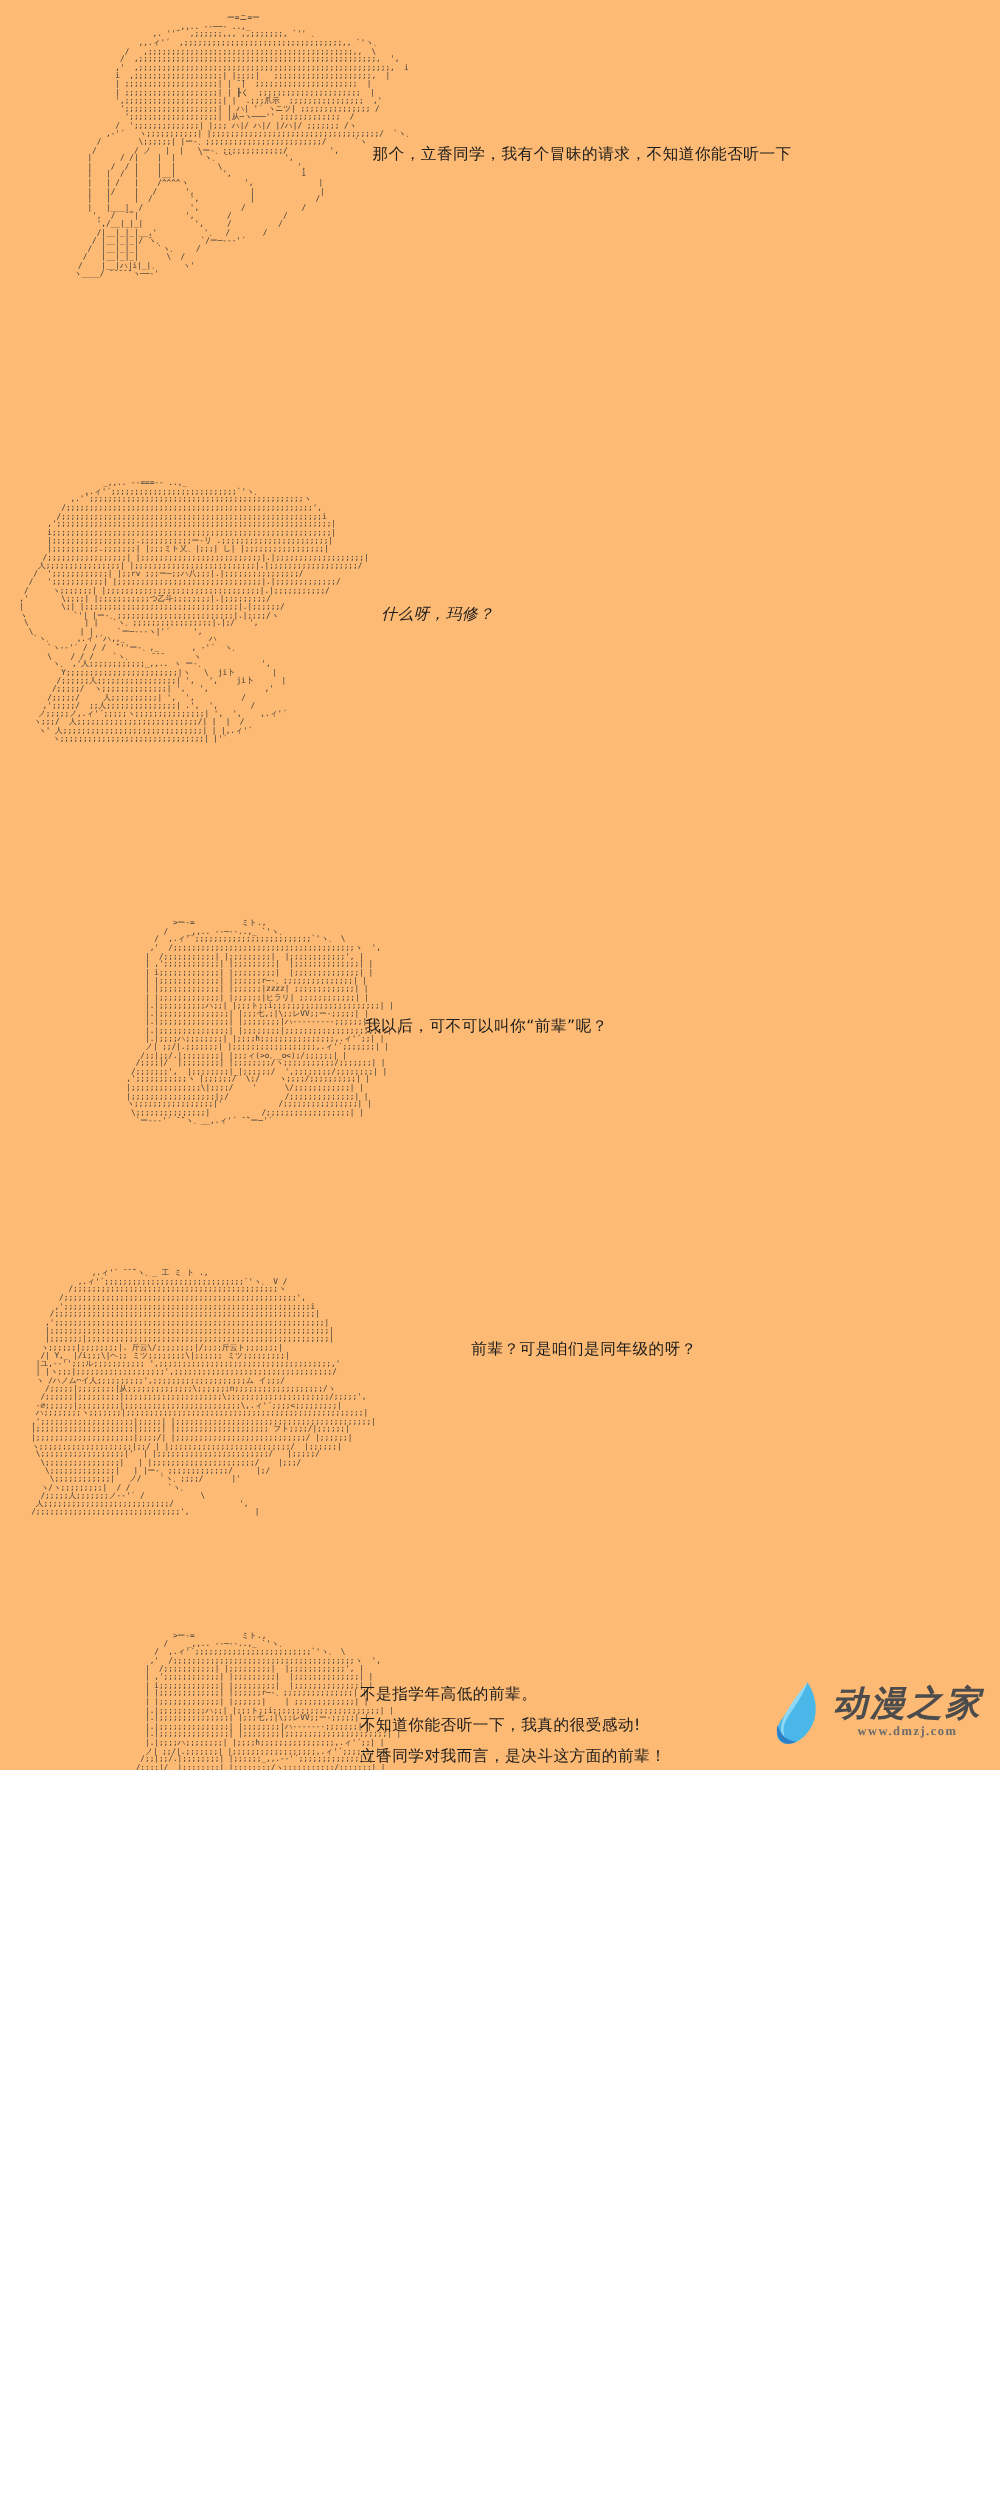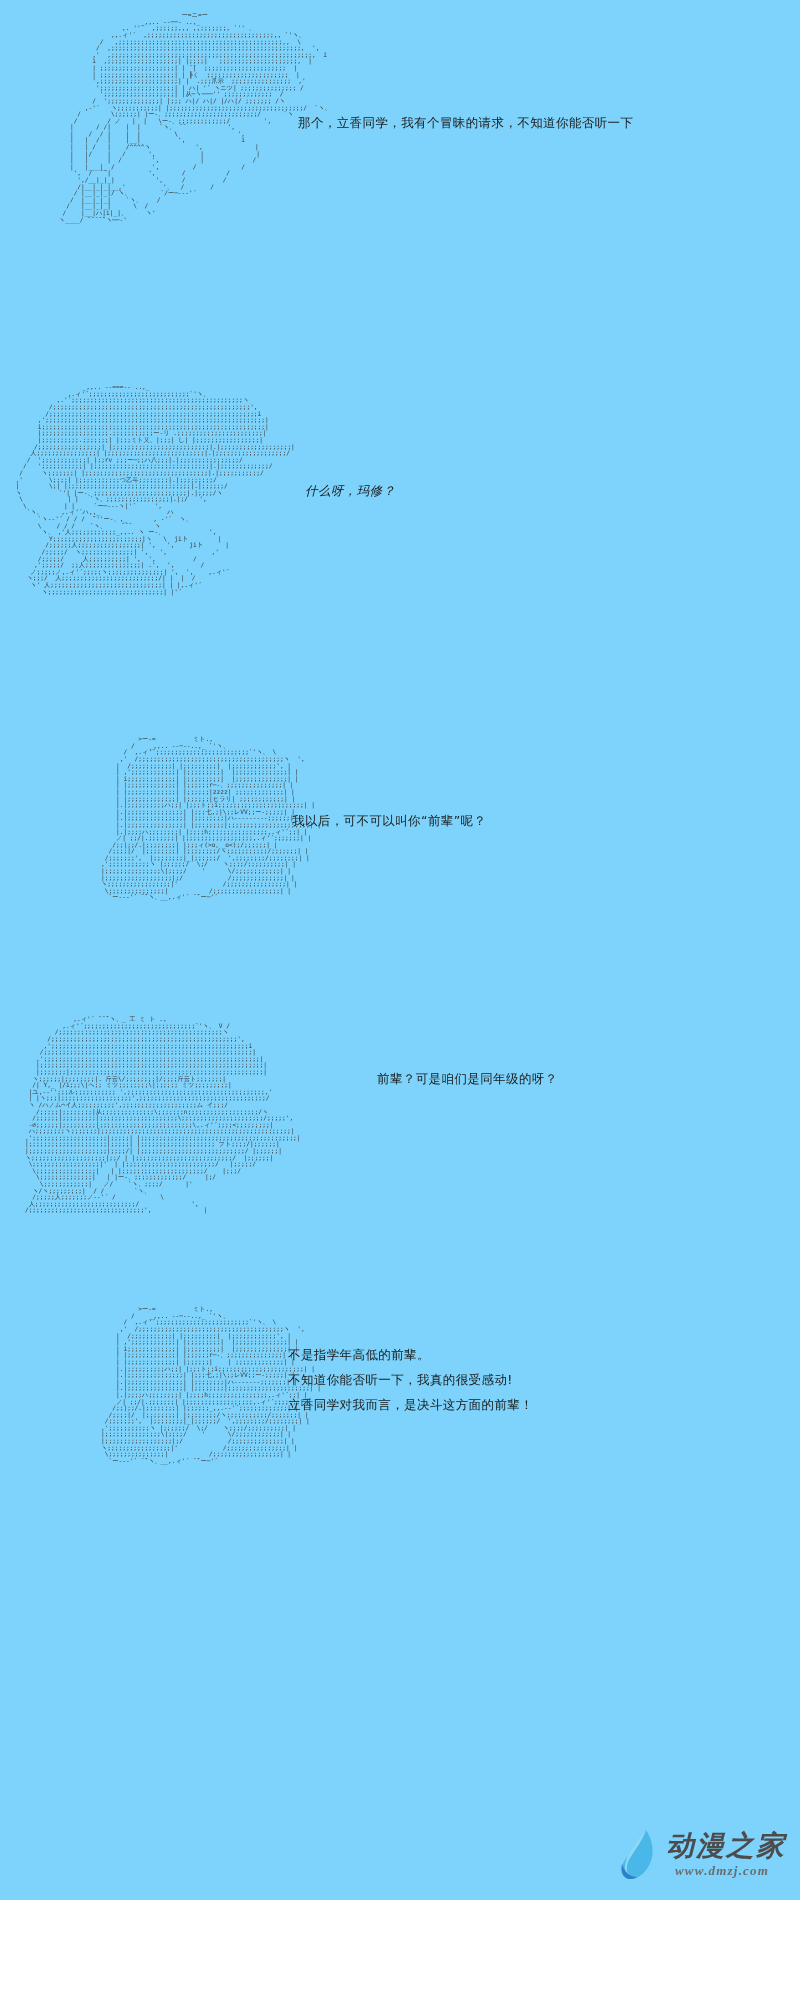--- a/index.html
+++ b/index.html
@@ -4,22 +4,22 @@
 <title>AA Comic Page</title>
 <style>
   html, body {
     margin: 0;
     padding: 0;
     background: #ffffff;
   }
   #page {
     position: relative;
     width: 800px;
-    height: 1900px;
-    background: #7dd3fc;
+    height: 1416px;
+    background: #fdba74;
     overflow: hidden;
     font-family: "Liberation Sans", sans-serif;
   }
 
   
   .aa {
     position: absolute;
     font-family: "DejaVu Sans Mono", "Liberation Mono", monospace;
     font-size: 6.2px;
     line-height: 6.6px;
@@ -65,27 +65,26 @@
   #watermark .mark-cn {
     font-family: "DejaVu Sans", "Liberation Sans", sans-serif;
     font-size: 28px;
     font-weight: bold;
     font-style: italic;
     color: #4c4c4c;
     letter-spacing: 2px;
   }
   #watermark .mark-url {
     font-family: "Liberation Serif", "DejaVu Serif", serif;
-    font-size: 13px;
-    font-style: italic;
+    font-size: 10px;
     font-weight: bold;
     color: #6b6b6b;
     letter-spacing: 1.2px;
     margin-top: 4px;
-    margin-left: 9px;
+    margin-left: 20px;
   }
 </style>
 </head>
 <body>
 
 <div id="page">
 
   <div>
     <pre class="aa" style="left:55px; top:6px;">                                  ー=ニ=ー
                        _,,.. -‐──- ..,_

